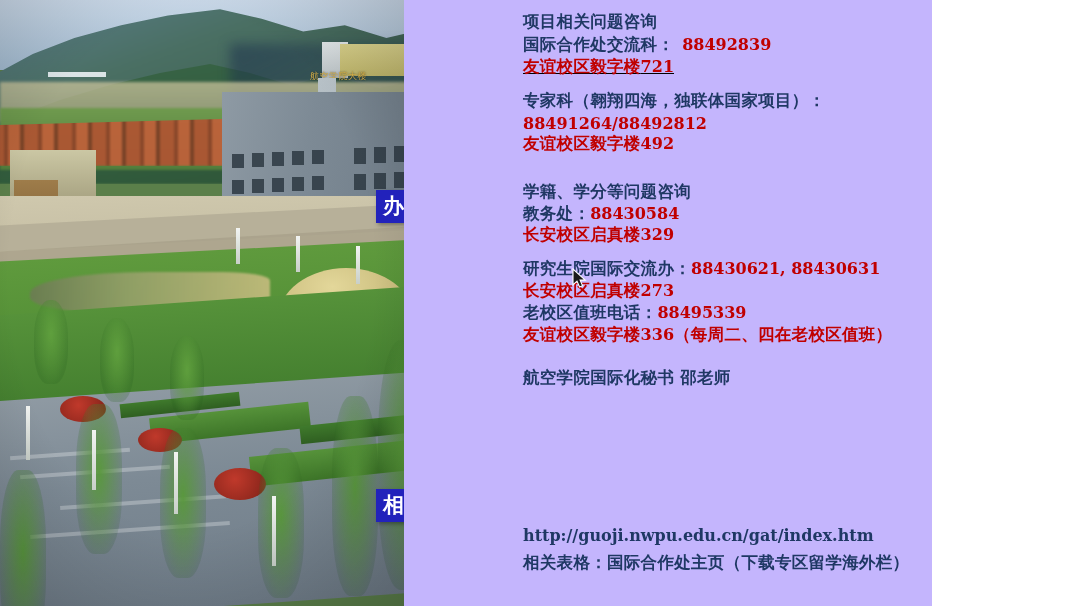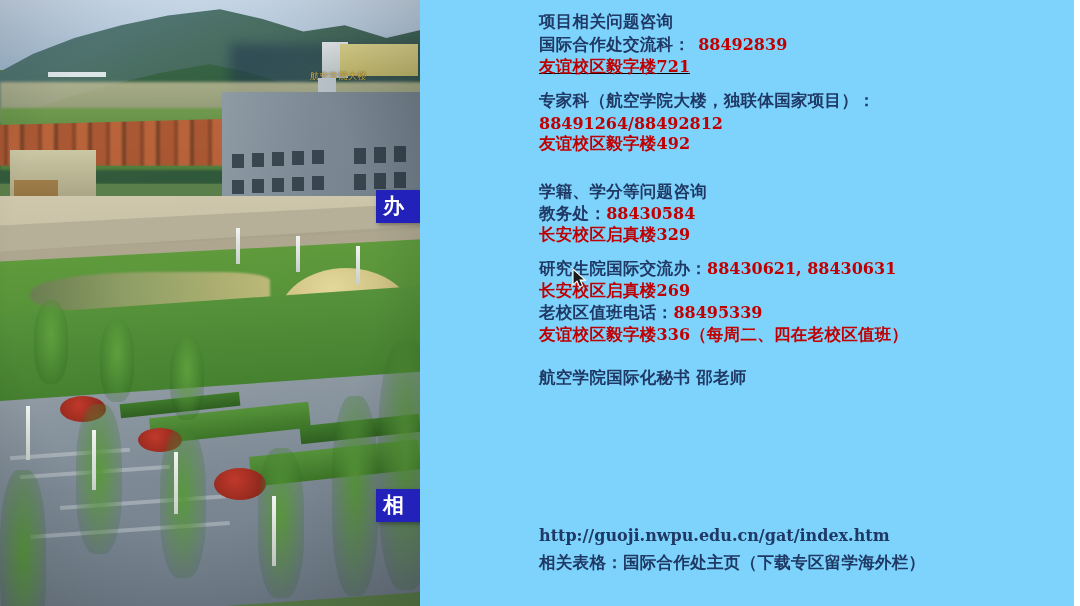--- a/index.html
+++ b/index.html
@@ -205,23 +205,23 @@
     height: 33px;
     box-shadow: 2px 2px 4px rgba(0,0,0,.35);
     white-space: nowrap;
   }
   #tag-office  { left: 376px; top: 190px; width: 136px; }
   #tag-links   { left: 376px; top: 489px; width: 136px; }
 
   
   .panel {
     position: absolute;
-    left: 420px; top: 0;
-    width: 654px; height: 606px;
-    background: #7dd3fc;
+    left: 404px; top: 0;
+    width: 528px; height: 606px;
+    background: #c4b5fd;
   }
   .txt {
     position: absolute;
     left: 119px;
     white-space: nowrap;
     font-weight: bold;
     line-height: 1;
   }
   .cn { font-family: "DejaVu Sans", "Liberation Sans", sans-serif; }
   .navy  { color: #1f3864; }
@@ -348,21 +348,21 @@
       <span class="cn navy l-cn">项目相关问题咨询</span>
     </div>
     <div class="txt" style="top:37px;">
       <span class="cn navy l-cn">国际合作处交流科：</span><span style="display:inline-block;width:8px;"></span><span class="ser red l-num">88492839</span>
     </div>
     <div class="txt" style="top:59px;text-decoration:underline;">
       <span class="cn red l-cn">友谊校区毅字楼</span><span class="ser red l-num">721</span>
     </div>
 
     <div class="txt" style="top:93px;">
-      <span class="cn navy l-cn">专家科（航空学院大楼，独联体国家项目）：</span>
+      <span class="cn navy l-cn">专家科（翱翔四海，独联体国家项目）：</span>
     </div>
     <div class="txt" style="top:116px;">
       <span class="ser red l-num">88491264/88492812</span>
     </div>
     <div class="txt" style="top:136px;">
       <span class="cn red l-cn">友谊校区毅字楼</span><span class="ser red l-num">492</span>
     </div>
 
     <div class="txt" style="top:184px;">
       <span class="cn navy l-cn">学籍、学分等问题咨询</span>
@@ -371,21 +371,21 @@
       <span class="cn navy l-cn">教务处：</span><span class="ser red l-num">88430584</span>
     </div>
     <div class="txt" style="top:227px;">
       <span class="cn red l-cn">长安校区启真楼</span><span class="ser red l-num">329</span>
     </div>
 
     <div class="txt" style="top:261px;">
       <span class="cn navy l-cn">研究生院国际交流办：</span><span class="ser red l-num">88430621, 88430631</span>
     </div>
     <div class="txt" style="top:283px;">
-      <span class="cn red l-cn">长安校区启真楼</span><span class="ser red l-num">269</span>
+      <span class="cn red l-cn">长安校区启真楼</span><span class="ser red l-num">273</span>
     </div>
     <div class="txt" style="top:305px;">
       <span class="cn navy l-cn">老校区值班电话：</span><span class="ser red l-num">88495339</span>
     </div>
     <div class="txt" style="top:327px;">
       <span class="cn red l-cn">友谊校区毅字楼</span><span class="ser red l-num">336</span><span class="cn red l-cn">（每周二、四在老校区值班）</span>
     </div>
 
     <div class="txt" style="top:370px;">
       <span class="cn navy l-cn">航空学院国际化秘书 邵老师</span>

